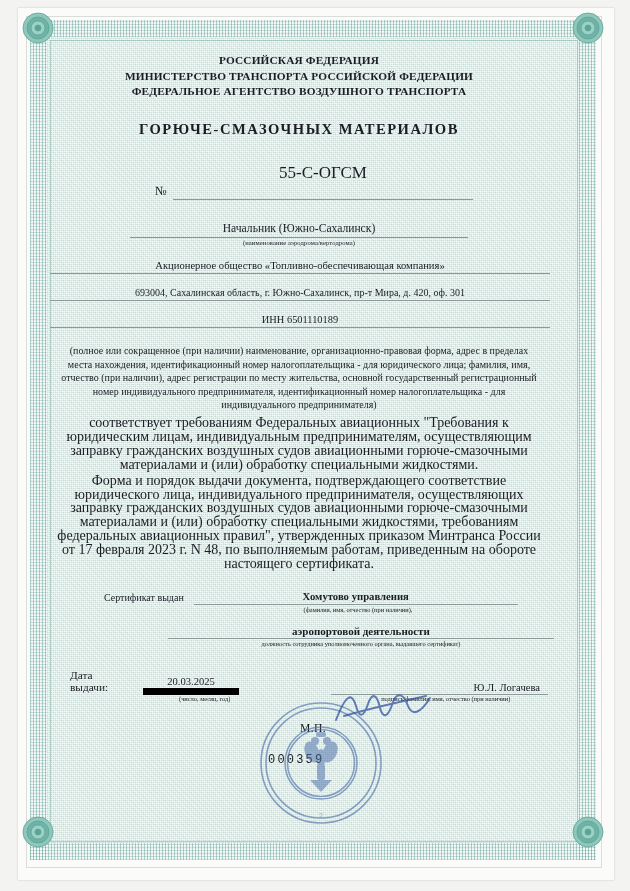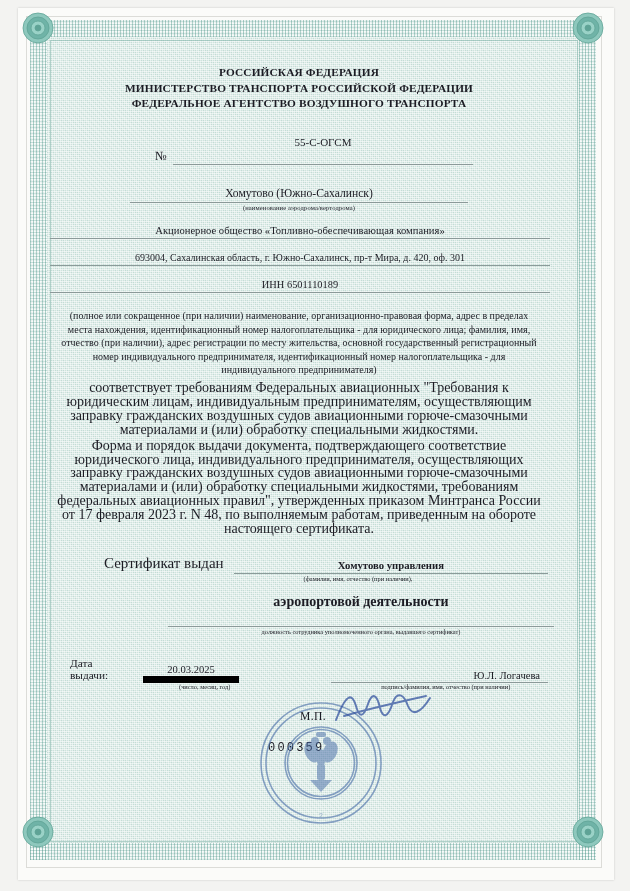--- a/index.html
+++ b/index.html
@@ -59,21 +59,21 @@
   .rosette{
     position:absolute;width:40px;height:40px;
   }
   .r-tl{left:18px;top:8px;}
   .r-tr{left:568px;top:8px;}
   .r-bl{left:18px;top:812px;}
   .r-br{left:568px;top:812px;}
 
   
   .content{
-    position:absolute;left:50px;top:52px;
+    position:absolute;left:50px;top:40px;
     width:498px;height:800px;
     color:#1c1c24;
   }
   .hdr{
     text-align:center;
     font-weight:bold;
     font-size:11.3px;
     letter-spacing:.15px;
     line-height:15.5px;
   }
@@ -92,21 +92,21 @@
     display:flex;
     align-items:flex-end;
     justify-content:center;
     padding-left:30px;
   }
   .num-label{font-size:12.5px;padding-right:6px;padding-bottom:1px;}
   .num-rule{
     width:300px;
     border-bottom:1px solid #8b9a99;
     text-align:center;
-    font-size:11px;
+    font-size:17px;
     padding-bottom:16px;
   }
   
   .field{
     margin:0 auto;
     text-align:center;
     border-bottom:1px solid #8b9a99;
     font-size:11.6px;
     padding-bottom:2px;
   }
@@ -139,44 +139,44 @@
   .para p{margin:0;}
   .para .blk2{margin-top:2px;}
 
   
   .issued{
     margin-top:19px;
     display:flex;
     align-items:flex-end;
     padding-left:54px;
   }
-  .issued-label{font-size:15px;padding-bottom:2px;white-space:nowrap;}
+  .issued-label{font-size:10px;padding-bottom:2px;white-space:nowrap;}
   .issued-field{
     margin-left:10px;
     width:324px;
     text-align:center;
     border-bottom:1px solid #8b9a99;
     font-size:10.7px;
     font-weight:bold;
     padding-bottom:2px;
   }
   .cap-ind{
     text-align:center;
     font-size:6.4px;
     margin-left:118px;
     margin-top:1px;
   }
   .pos2-wrap{margin-top:12px;padding-left:118px;}
   .pos2{
     width:386px;
     text-align:center;
     border-bottom:1px solid #8b9a99;
-    font-size:14px;
+    font-size:11px;
     font-weight:bold;
-    padding-bottom:16px;
+    padding-bottom:1px;
   }
   .cap2{
     width:386px;
     text-align:center;
     font-size:6.4px;
     margin-top:1px;
   }
   
   .sig-row{
     margin-top:22px;
@@ -279,28 +279,29 @@
 
   <div class="content">
 
     <div class="hdr-wrap">
       <div class="hdr">РОССИЙСКАЯ ФЕДЕРАЦИЯ</div>
       <div class="hdr">МИНИСТЕРСТВО ТРАНСПОРТА РОССИЙСКОЙ ФЕДЕРАЦИИ</div>
       <div class="hdr">ФЕДЕРАЛЬНОЕ АГЕНТСТВО ВОЗДУШНОГО ТРАНСПОРТА</div>
     </div>
 
     <div class="title">
+      <div>ГОРЮЧЕ-СМАЗОЧНЫХ МАТЕРИАЛОВ</div>
     </div>
 
     <div class="num-row">
       <div class="num-label">№</div>
       <div class="num-rule">55-С-ОГСМ</div>
     </div>
 
-    <div class="field f-aero">Хомутово (Южно-Сахалинск)</div>
+    <div class="field f-aero">Начальник (Южно-Сахалинск)</div>
     <div class="caption">(наименование аэродрома/вертодрома)</div>
 
     <div class="field f-org">Акционерное общество «Топливно-обеспечивающая компания»</div>
     <div class="field f-addr">693004, Сахалинская область, г. Южно-Сахалинск, пр-т Мира, д. 420, оф. 301</div>
     <div class="field f-inn">ИНН 6501110189</div>
 
     <div class="legend">(полное или сокращенное (при наличии) наименование, организационно-правовая форма, адрес в пределах места нахождения, идентификационный номер налогоплательщика - для юридического лица; фамилия, имя, отчество (при наличии), адрес регистрации по месту жительства, основной государственный регистрационный номер индивидуального предпринимателя, идентификационный номер налогоплательщика - для индивидуального предпринимателя)</div>
 
     <div class="para">
       <p>соответствует требованиям Федеральных авиационных  "Требования к юридическим лицам, индивидуальным предпринимателям, осуществляющим заправку гражданских воздушных судов авиационными горюче-смазочными материалами и (или) обработку специальными жидкостями.</p>

